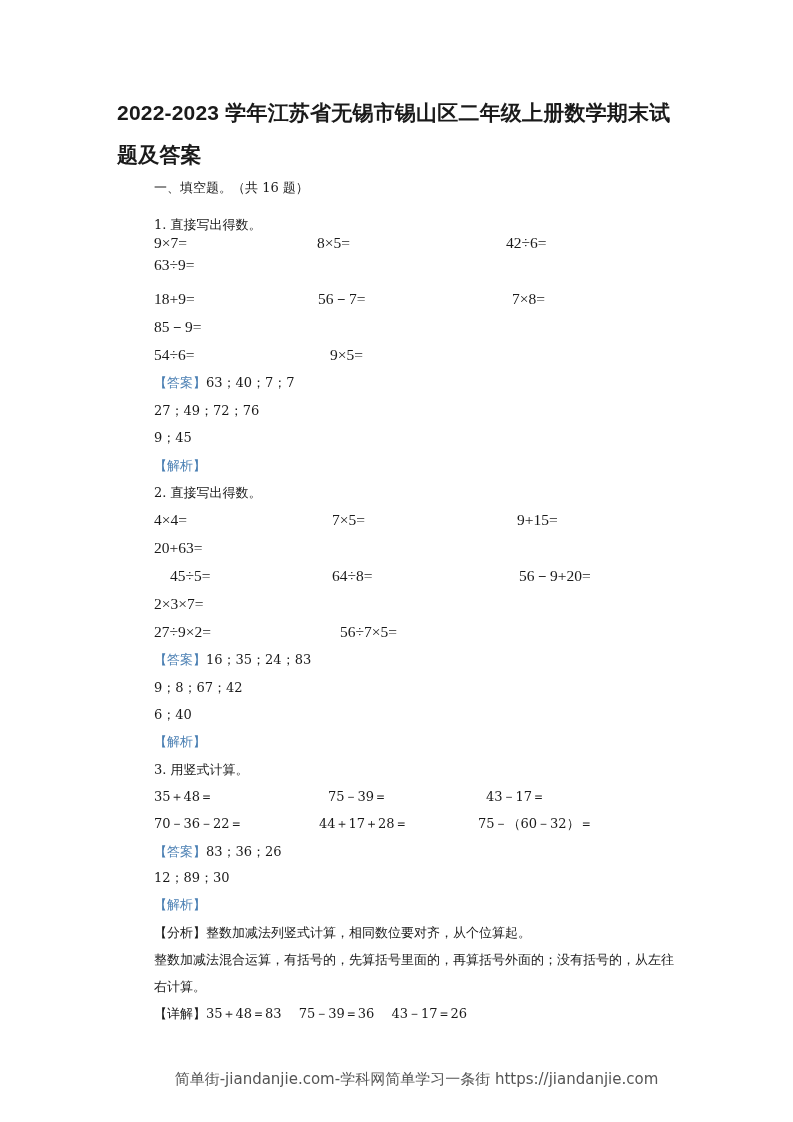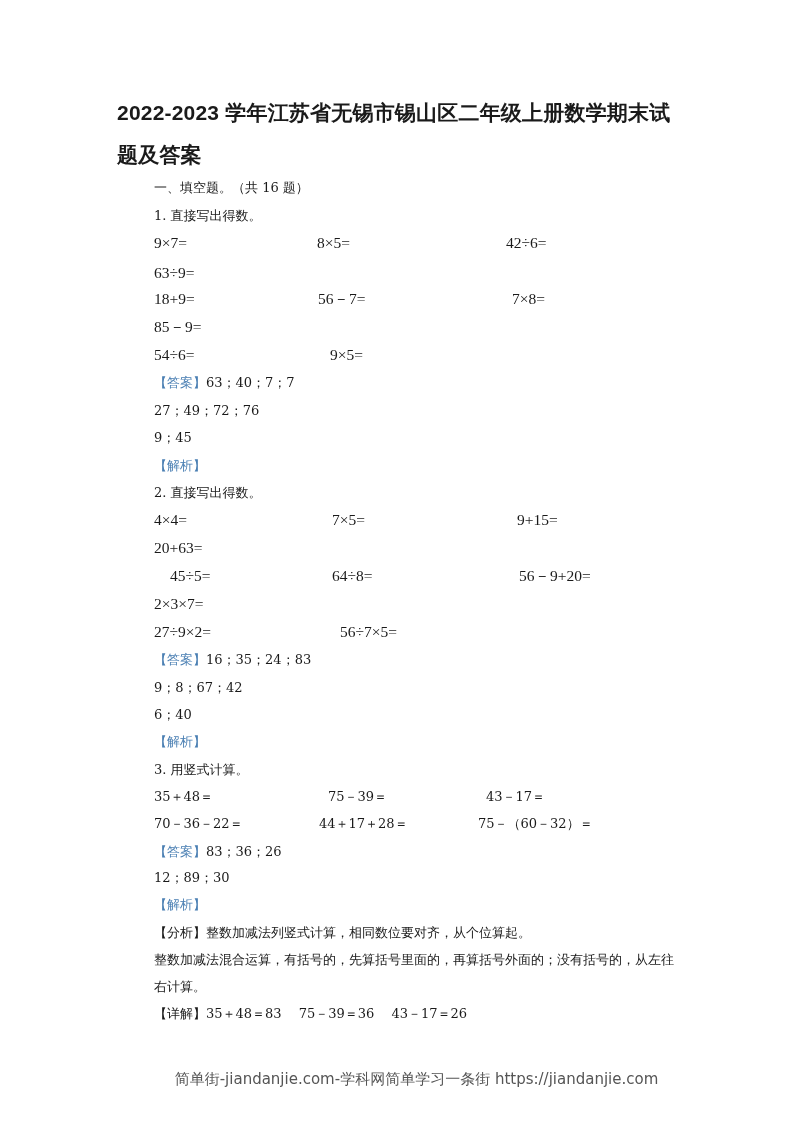--- a/index.html
+++ b/index.html
@@ -26,27 +26,27 @@
       font-family: "DejaVu Sans", sans-serif; font-size: 15px; color: #555; margin-left: 20px;
     }
   </style>
 </head>
 <body>
 
 <div class="title">2022-2023 学年江苏省无锡市锡山区二年级上册数学期末试题及答案</div>
 
 <div class="line" style="top:179px">一、填空题。（共 16 题）</div>
 
-<div class="line" style="top:207px">1. 直接写出得数。</div>
+<div class="line" style="top:216px">1. 直接写出得数。</div>
 <div class="line math" style="top:234px;width:600px">
   <span class="col" style="left:0">9×7=</span>
   <span class="col" style="left:163px">8×5=</span>
   <span class="col" style="left:352px">42÷6=</span>
 </div>
-<div class="line math" style="top:264px">
+<div class="line math" style="top:256px">
   <span>63÷9=</span>
 </div>
 <div class="line math" style="top:290px;width:600px">
   <span class="col" style="left:0">18+9=</span>
   <span class="col" style="left:164px">56－7=</span>
   <span class="col" style="left:358px">7×8=</span>
 </div>
 <div class="line math" style="top:318px">
   <span>85－9=</span>
 </div>

